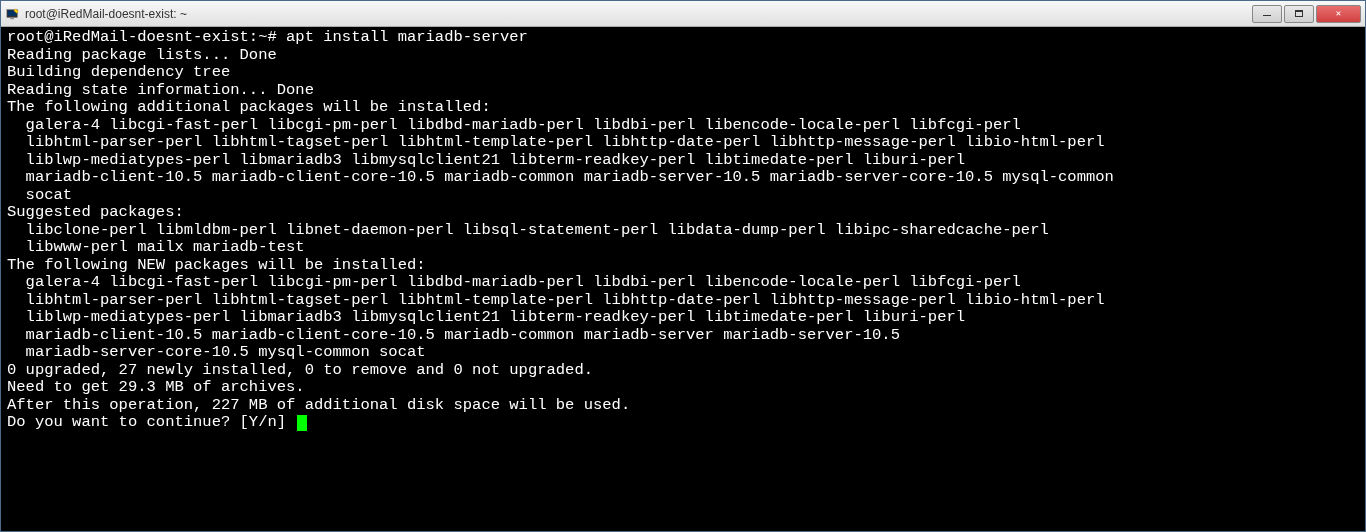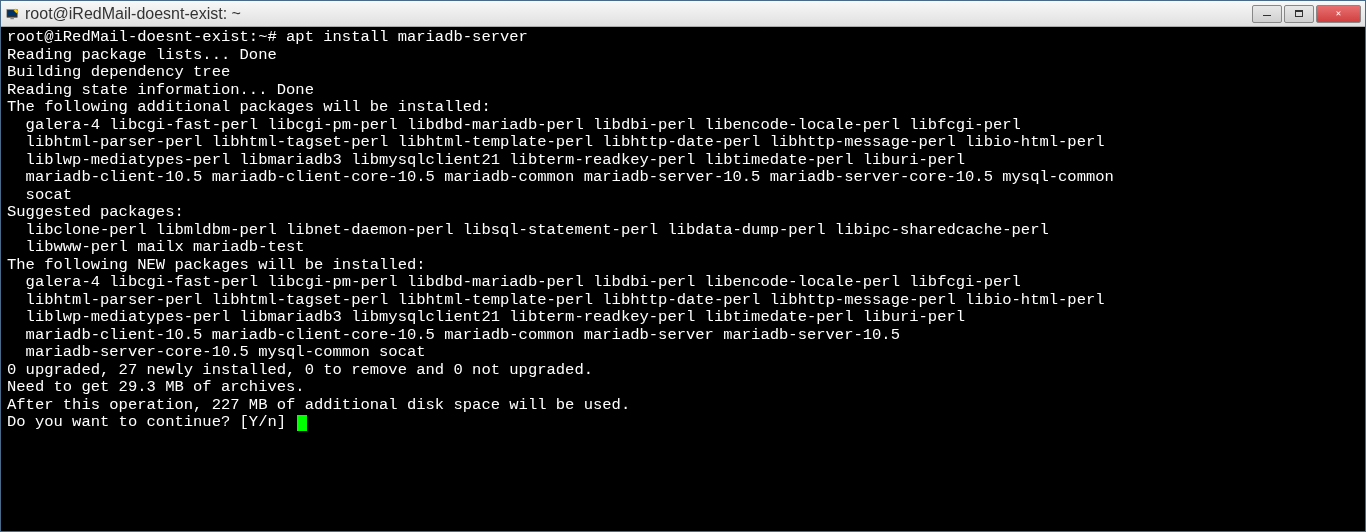--- a/index.html
+++ b/index.html
@@ -39,21 +39,21 @@
       justify-content: center;
     }
     .titlebar-icon svg {
       width: 14px;
       height: 14px;
     }
     .titlebar-title {
       flex: 1;
       color: #333;
       font-family: 'Segoe UI', Tahoma, sans-serif;
-      font-size: 16px;
+      font-size: 12px;
     }
     .titlebar-buttons {
       display: flex;
       gap: 2px;
     }
     .titlebar-btn {
       width: 30px;
       height: 18px;
       border: 1px solid #888;
       border-radius: 2px;

